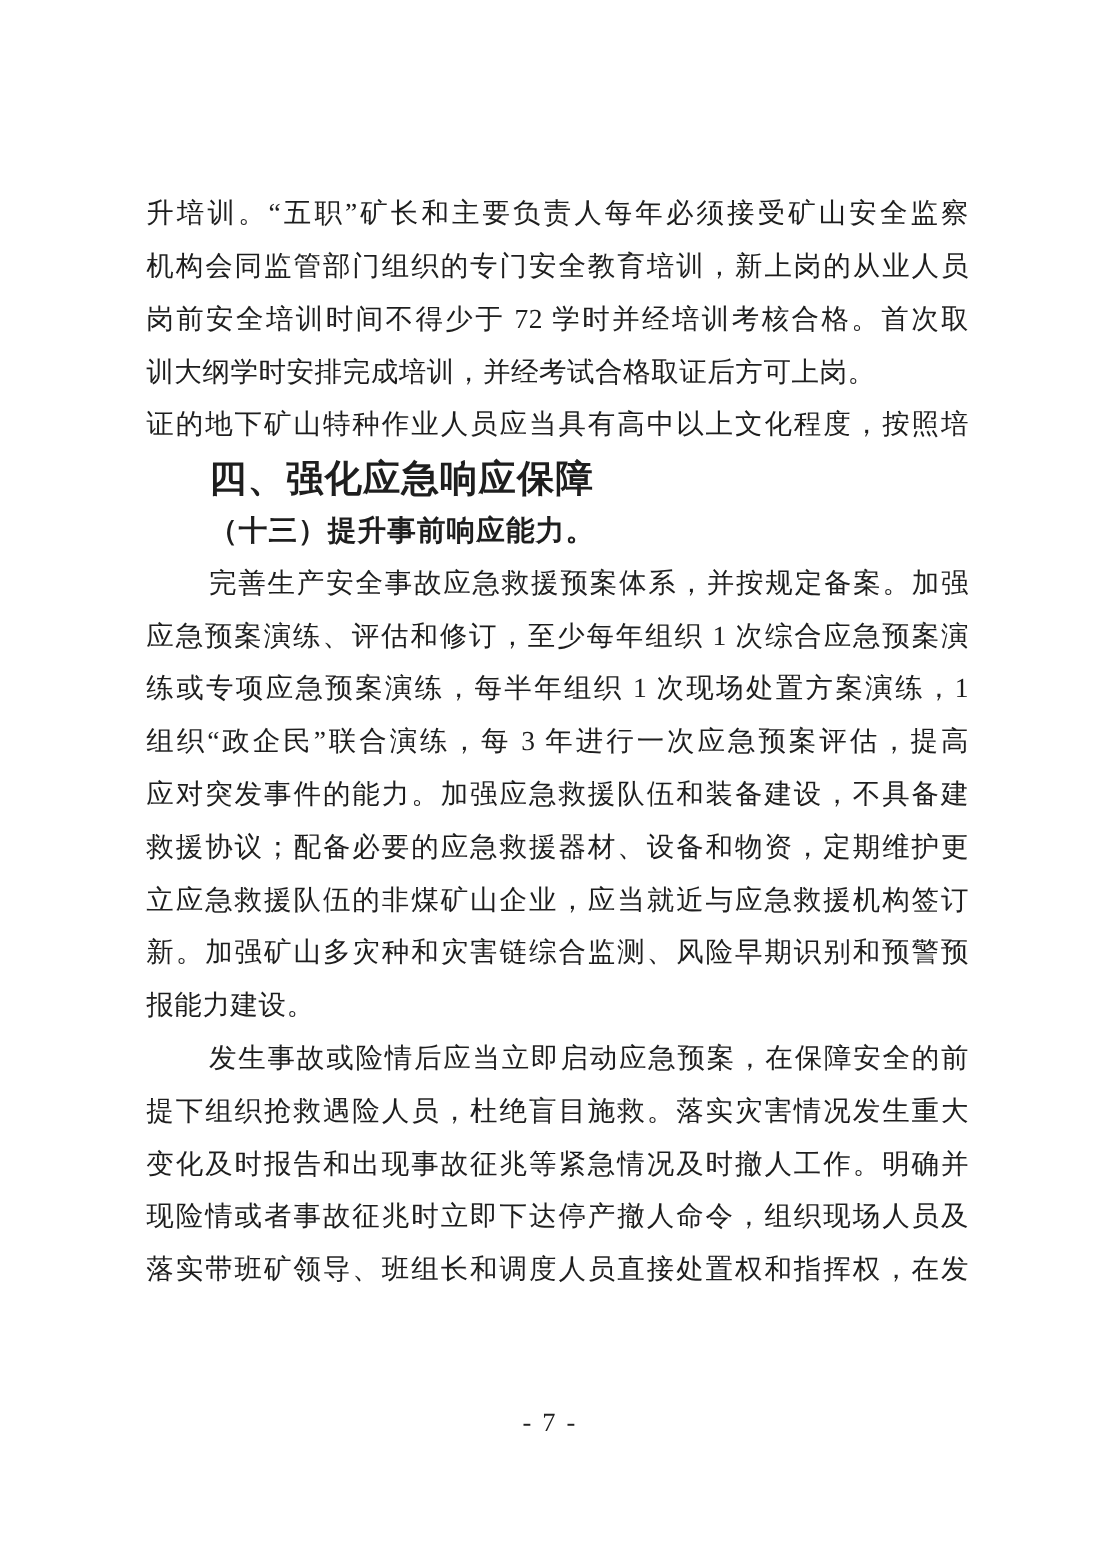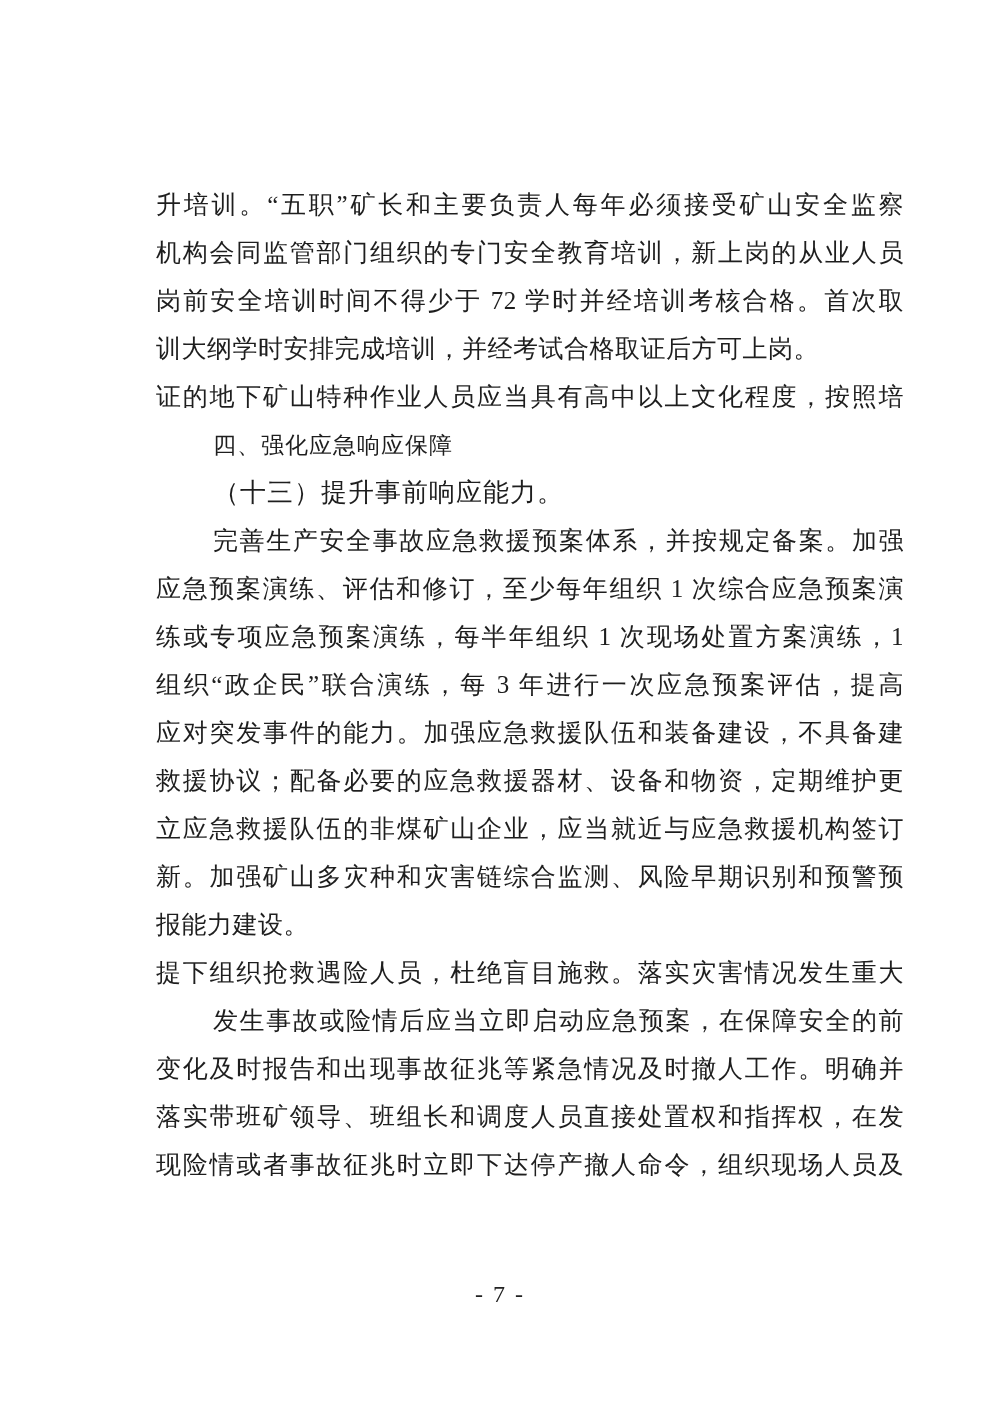--- a/index.html
+++ b/index.html
@@ -9,48 +9,47 @@
     width: 1000px;
     height: 1414px;
     margin: 0 auto;
     background: #ffffff;
     font-family: "Liberation Serif", "DejaVu Serif", serif;
     overflow: hidden;
   }
   .content {
     position: absolute;
     left: 133px;
-    top: 181px;
+    top: 171px;
     width: 748px;
-    margin-left: 23px;
   }
   .line {
     height: 48px;
     line-height: 48px;
     font-size: 25px;
     color: #1e1e1e;
     text-align: justify;
     overflow: hidden;
     white-space: normal;
     letter-spacing: 0.5px;
   }
   .line.just {
     text-align-last: justify;
   }
   .line.indent {
     text-indent: 57px;
   }
   .line.h1 {
-    font-weight: 400;
+    font-weight: 700;
     font-family: "Liberation Sans", "DejaVu Sans", sans-serif;
-    font-size: 23px;
+    font-size: 34px;
     letter-spacing: 1px;
   }
   .line.h2 {
-    font-weight: 400;
+    font-weight: 700;
     font-family: "Liberation Serif", "DejaVu Serif", serif;
     font-size: 26px;
     letter-spacing: 1px;
   }
   .footer {
     position: absolute;
     left: 0;
     top: 1276px;
     width: 100%;
     text-align: center;
@@ -75,20 +74,20 @@
       <div class="line h2 indent">（十三）提升事前响应能力。</div>
       <div class="line indent just">完善生产安全事故应急救援预案体系，并按规定备案。加强</div>
       <div class="line just">应急预案演练、评估和修订，至少每年组织 1 次综合应急预案演</div>
       <div class="line just">练或专项应急预案演练，每半年组织 1 次现场处置方案演练，1</div>
       <div class="line just">组织“政企民”联合演练，每 3 年进行一次应急预案评估，提高</div>
       <div class="line just">应对突发事件的能力。加强应急救援队伍和装备建设，不具备建</div>
       <div class="line just">救援协议；配备必要的应急救援器材、设备和物资，定期维护更</div>
       <div class="line just">立应急救援队伍的非煤矿山企业，应当就近与应急救援机构签订</div>
       <div class="line just">新。加强矿山多灾种和灾害链综合监测、风险早期识别和预警预</div>
       <div class="line">报能力建设。</div>
+      <div class="line indent just">发生事故或险情后应当立即启动应急预案，在保障安全的前</div>
       <div class="line just">提下组织抢救遇险人员，杜绝盲目施救。落实灾害情况发生重大</div>
-      <div class="line indent just">发生事故或险情后应当立即启动应急预案，在保障安全的前</div>
       <div class="line just">变化及时报告和出现事故征兆等紧急情况及时撤人工作。明确并</div>
+      <div class="line just">现险情或者事故征兆时立即下达停产撤人命令，组织现场人员及</div>
       <div class="line just">落实带班矿领导、班组长和调度人员直接处置权和指挥权，在发</div>
-      <div class="line just">现险情或者事故征兆时立即下达停产撤人命令，组织现场人员及</div>
     </div>
   <div class="footer">- 7 -</div>
 </div>
 
 </body></html>

